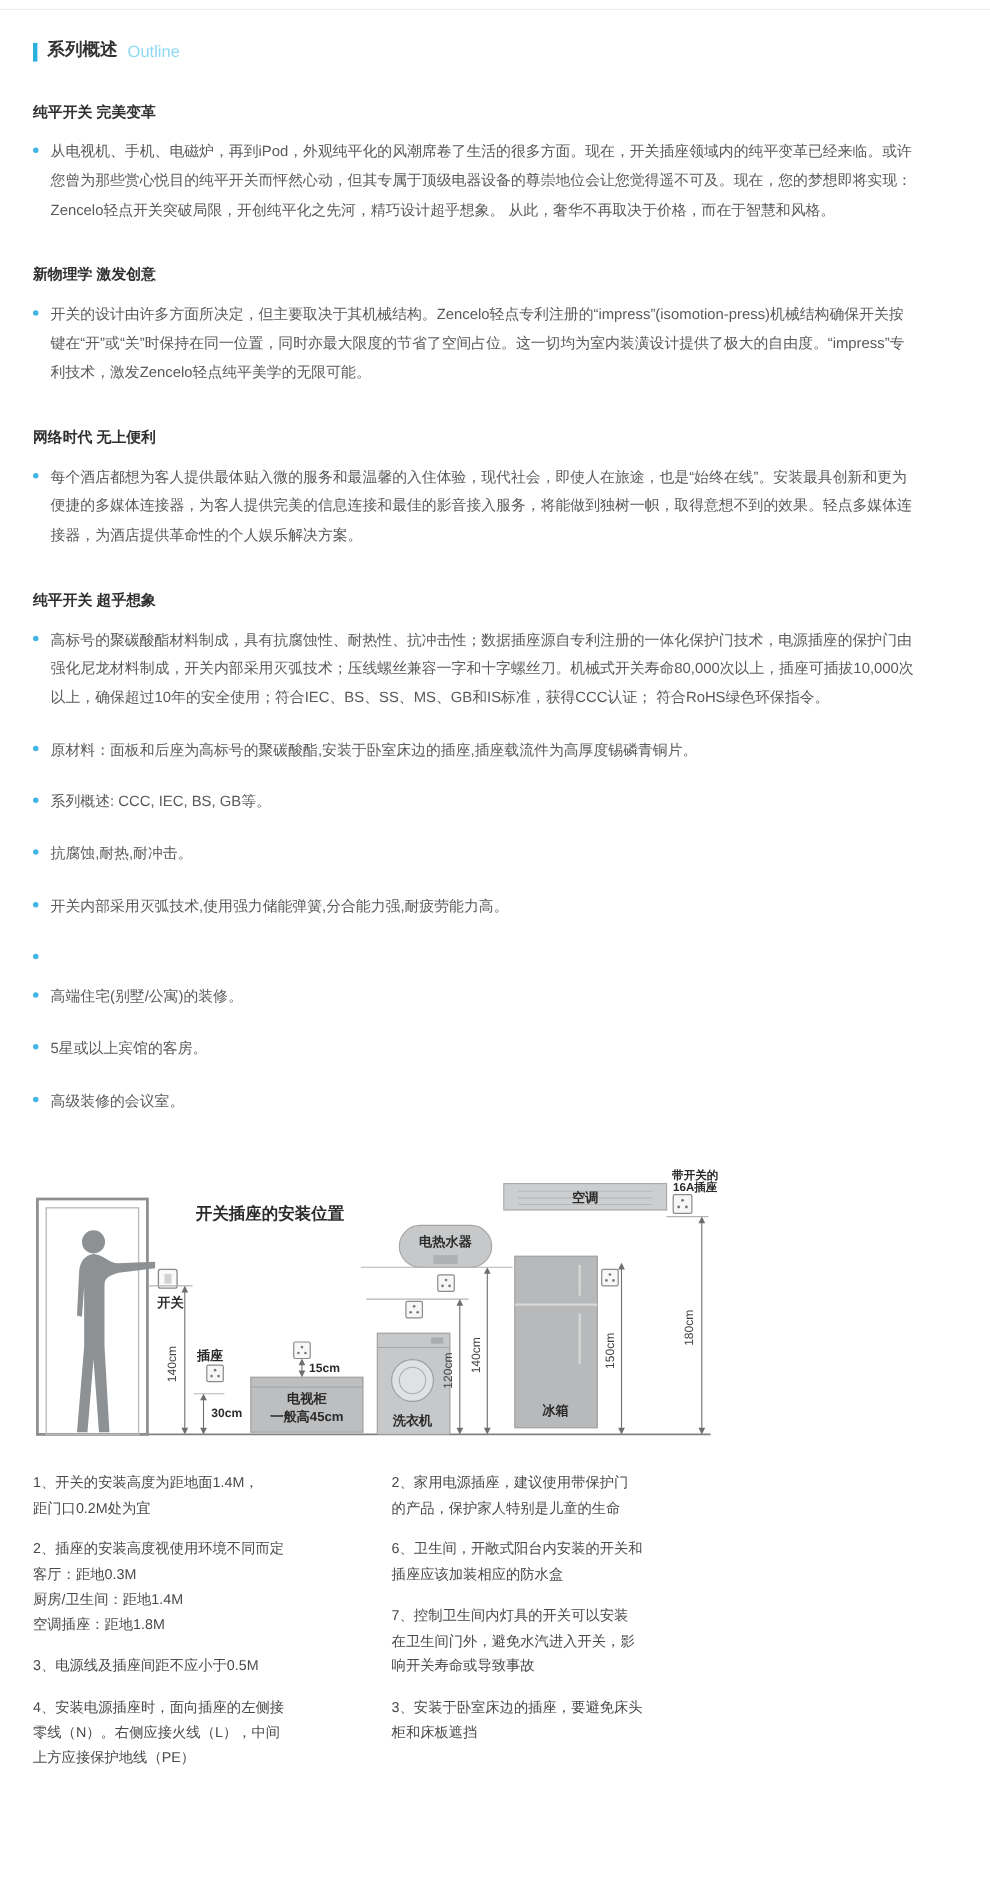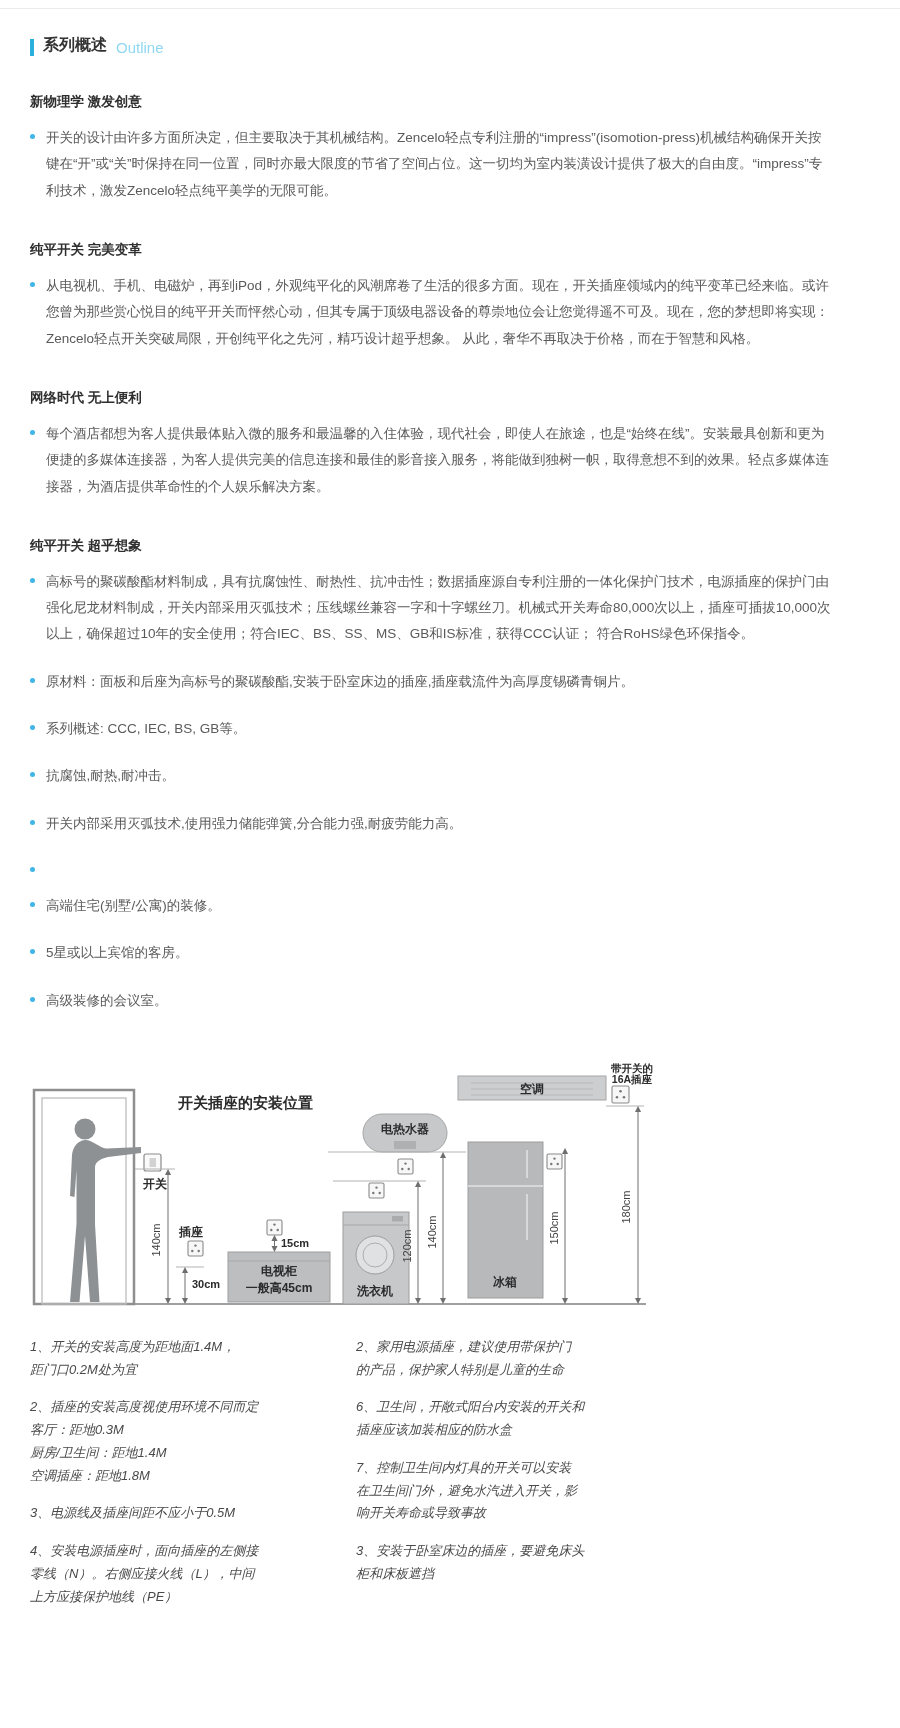--- a/index.html
+++ b/index.html
@@ -20,49 +20,49 @@
   .btext{margin:0;line-height:1.95;font-size:13.5px;color:#5a5a5a;}
   .diagram-wrap{margin:48px 0 0 28px;}
   svg text{font-family:"Liberation Sans","DejaVu Sans",sans-serif;}
   .dtitle{font-size:15px;font-weight:bold;fill:#2b2b2b;}
   .dlab{font-size:12px;font-weight:bold;fill:#2b2b2b;}
   .dlab-sm{font-size:10.5px;font-weight:bold;fill:#2b2b2b;}
   .mlab{font-size:11px;fill:#3f3f3f;}
   .mlab-b{font-size:11px;font-weight:bold;fill:#2b2b2b;}
   .notes{display:flex;gap:26px;padding:18px 30px 46px 30px;}
   .notes-col{width:300px;}
-  .note{margin:0 0 15px 0;line-height:1.75;white-space:pre-line;color:#4a4a4a;font-size:13px;font-style:italic;}
+  .note{margin:0 0 15px 0;line-height:1.75;white-space:pre-line;color:#4a4a4a;font-size:13px;}
 </style>
 </head>
 <body>
 
 <div class="page">
   <div class="top-rule"></div>
 
   <div class="header">
     <span class="hbar"></span>
     <span class="title-zh">系列概述</span>
     <span class="title-en">Outline</span>
   </div>
 
   <div class="content">
 
     <section>
+      <h3 class="sec-h">纯平开关 完美变革</h3>
+      <div class="bullet">
+        <span class="dot"></span>
+        <p class="btext">从电视机、手机、电磁炉，再到iPod，外观纯平化的风潮席卷了生活的很多方面。现在，开关插座领域内的纯平变革已经来临。或许您曾为那些赏心悦目的纯平开关而怦然心动，但其专属于顶级电器设备的尊崇地位会让您觉得遥不可及。现在，您的梦想即将实现：Zencelo轻点开关突破局限，开创纯平化之先河，精巧设计超乎想象。 从此，奢华不再取决于价格，而在于智慧和风格。</p>
+      </div>
+    </section>
+
+    <section>
       <h3 class="sec-h">新物理学 激发创意</h3>
       <div class="bullet">
         <span class="dot"></span>
         <p class="btext">开关的设计由许多方面所决定，但主要取决于其机械结构。Zencelo轻点专利注册的“impress”(isomotion-press)机械结构确保开关按键在“开”或“关”时保持在同一位置，同时亦最大限度的节省了空间占位。这一切均为室内装潢设计提供了极大的自由度。“impress”专利技术，激发Zencelo轻点纯平美学的无限可能。</p>
-      </div>
-    </section>
-
-    <section>
-      <h3 class="sec-h">纯平开关 完美变革</h3>
-      <div class="bullet">
-        <span class="dot"></span>
-        <p class="btext">从电视机、手机、电磁炉，再到iPod，外观纯平化的风潮席卷了生活的很多方面。现在，开关插座领域内的纯平变革已经来临。或许您曾为那些赏心悦目的纯平开关而怦然心动，但其专属于顶级电器设备的尊崇地位会让您觉得遥不可及。现在，您的梦想即将实现：Zencelo轻点开关突破局限，开创纯平化之先河，精巧设计超乎想象。 从此，奢华不再取决于价格，而在于智慧和风格。</p>
       </div>
     </section>
 
     <section>
       <h3 class="sec-h">网络时代 无上便利</h3>
       <div class="bullet">
         <span class="dot"></span>
         <p class="btext">每个酒店都想为客人提供最体贴入微的服务和最温馨的入住体验，现代社会，即使人在旅途，也是“始终在线”。安装最具创新和更为便捷的多媒体连接器，为客人提供完美的信息连接和最佳的影音接入服务，将能做到独树一帜，取得意想不到的效果。轻点多媒体连接器，为酒店提供革命性的个人娱乐解决方案。</p>
       </div>
     </section>

